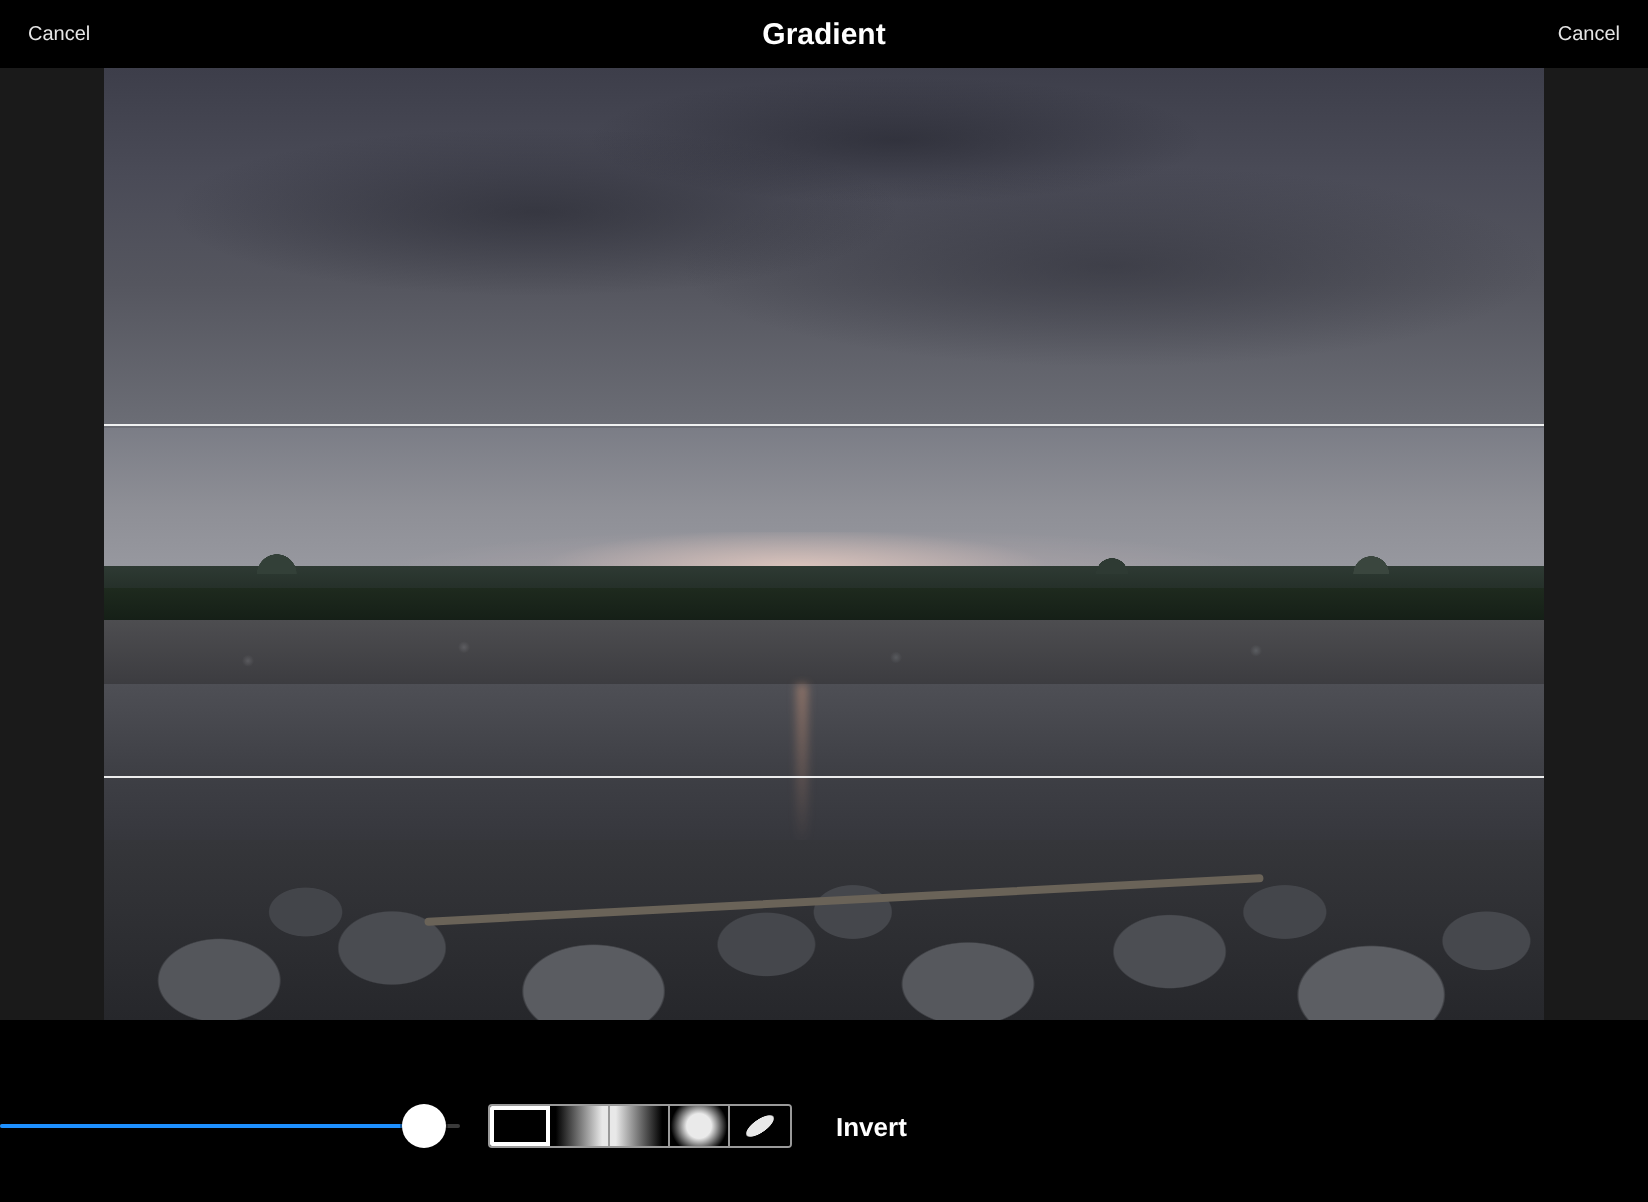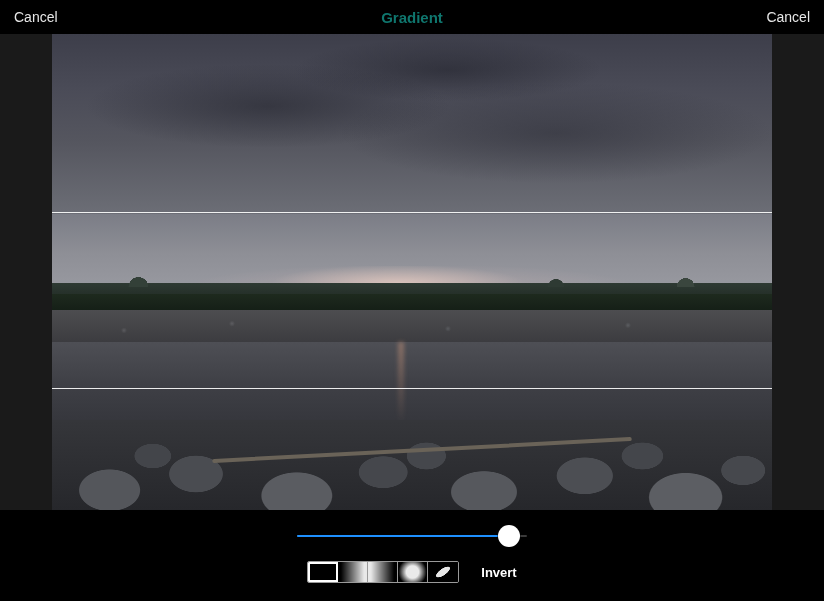--- a/index.html
+++ b/index.html
@@ -1,22 +1,22 @@
 <!DOCTYPE html>
 <html><head>
 <meta charset="utf-8">
 <style>
   * { margin: 0; padding: 0; box-sizing: border-box; }
   html, body { width: 824px; height: 601px; background: #000; font-family: -apple-system, "Helvetica Neue", Arial, sans-serif; color: #fff; overflow: hidden; }
   .root { width: 824px; height: 601px; display: flex; flex-direction: column; }
 
   
   .header { height: 34px; display: flex; align-items: center; justify-content: space-between; padding: 0 14px; background: #000; }
-  .hdr-btn { font-size: 14px; color: #e6e6e6; font-weight: 400; cursor: pointer; }
-  .hdr-title { font-size: 15px; font-weight: 600; color: #0f766e; }
+  .hdr-btn { font-size: 10px; color: #e6e6e6; font-weight: 400; cursor: pointer; }
+  .hdr-title { font-size: 15px; font-weight: 600; color: #ffffff; }
 
   
   .canvas-wrap { position: relative; flex: 1 1 auto; background: #1a1a1a; display: flex; justify-content: center; align-items: stretch; }
   .photo { position: relative; width: 720px; height: 476px; margin-top: 0; overflow: hidden; }
 
   
   .sky1 { position:absolute; left:0; right:0; top:0; height:180px;
     background: linear-gradient(#3d3e4a 0%, #4a4b57 30%, #55565f 60%, #6c6e76 100%); }
   .sky1::before { content:""; position:absolute; inset:0;
     background:
@@ -73,21 +73,21 @@
   .stick { position:absolute; top:414px; left:160px; width:420px; height:4px;
     background:#6a6358; border-radius:2px; transform: rotate(-3deg); }
 
   
   .guide { position:absolute; left:0; right:0; height:1px; background: rgba(255,255,255,.9); }
   .guide.top { top:178px; }
   .guide.bot { top:354px; }
   .shade { position:absolute; left:0; right:0; top:0; height:178px; background: rgba(0,0,0,.0); }
 
   
-  .controls { height: 91px; display:flex; flex-direction:column; align-items:center; justify-content:flex-start; gap:14px; padding-top:15px; }
+  .controls { height: 91px; display:flex; flex-direction:row; align-items:center; justify-content:flex-start; gap:14px; padding-top:15px; }
 
   .slider { position:relative; width:230px; height:22px; cursor:pointer; }
   .track { position:absolute; left:0; right:0; top:50%; height:2px; transform:translateY(-50%); background:#3a3a3a; border-radius:1px; }
   .fill  { position:absolute; left:0; top:50%; height:2px; transform:translateY(-50%); border-radius:1px; }
   .thumb { position:absolute; top:50%; width:22px; height:22px; border-radius:50%; background:#fff; transform:translate(-50%,-50%); box-shadow:0 0 0 1px rgba(0,0,0,.4); }
 
   .row2 { display:flex; align-items:center; gap:22px; }
   .swatches { display:flex; border:1px solid #9a9a9a; border-radius:2px; overflow:hidden; }
   .sw { width:30px; height:20px; border-right:1px solid #9a9a9a; cursor:pointer; position:relative; }
   .sw:last-child { border-right:none; }

